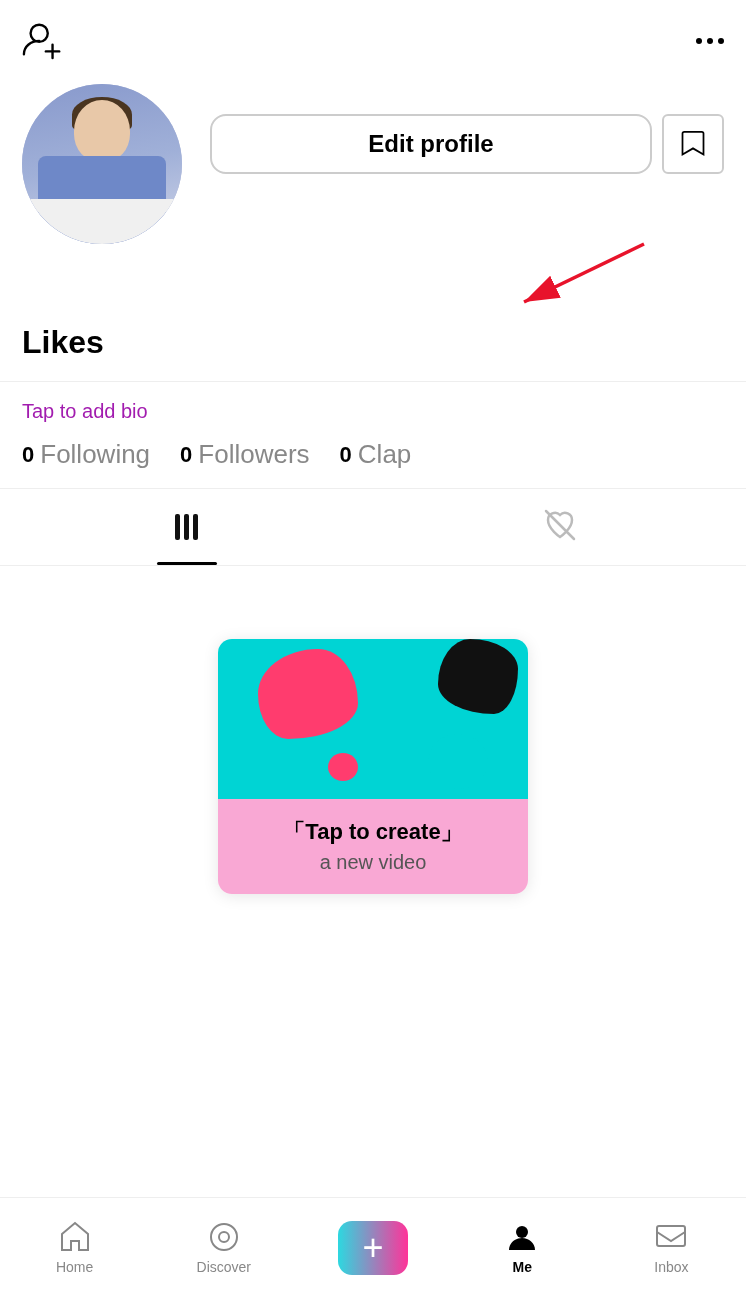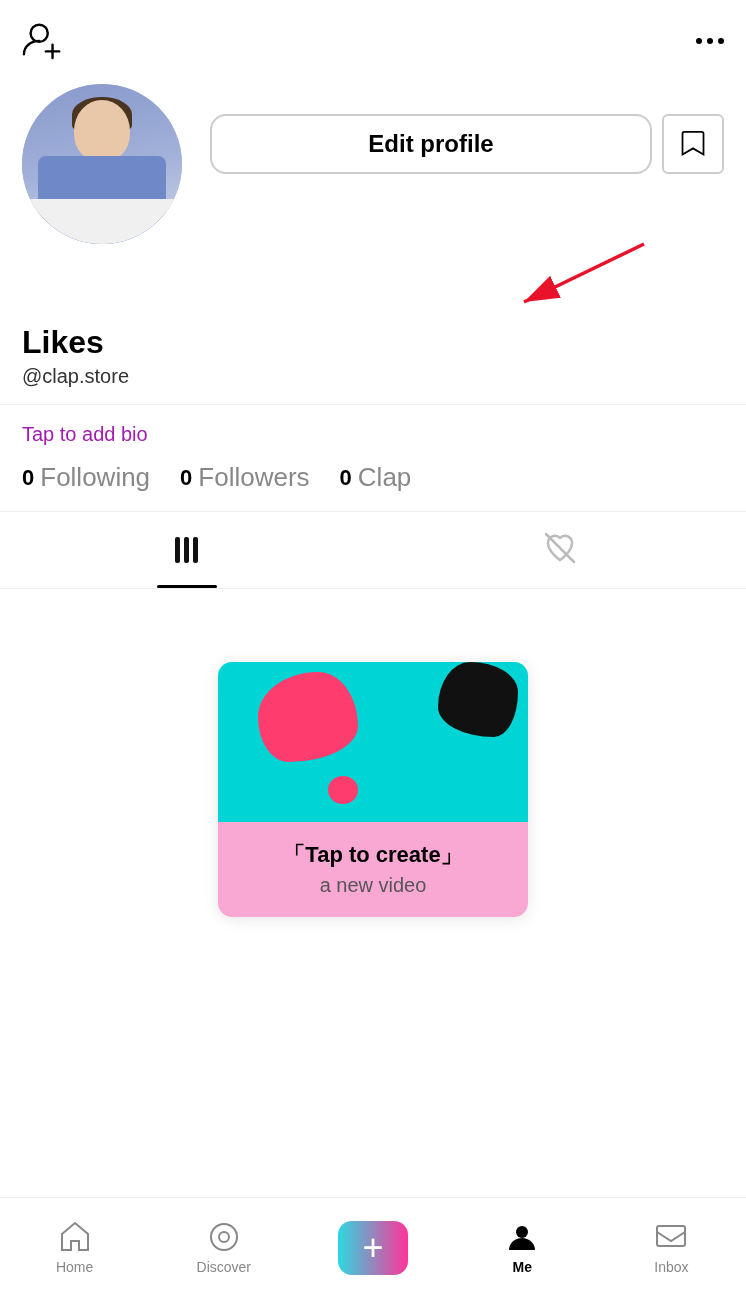--- a/index.html
+++ b/index.html
@@ -392,21 +392,20 @@
       <marker id="arrowhead" markerWidth="10" markerHeight="7" refX="10" refY="3.5" orient="auto">
         <polygon points="0 0, 10 3.5, 0 7" fill="#e8132b"></polygon>
       </marker>
     </defs>
     <line x1="200" y1="10" x2="80" y2="68" stroke="#e8132b" stroke-width="3.5" marker-end="url(#arrowhead)"></line>
   </svg>
 </div>
 
 <div class="user-info">
   <div class="username">Likes</div>
-  <div class="handle">@clap.store</div>
 </div>
 
 <div class="divider"></div>
 
 <div class="bio-section">
   <span class="bio-placeholder">Tap to add bio</span>
 </div>
 
 <div class="stats-section">
   <div class="stat-item">

